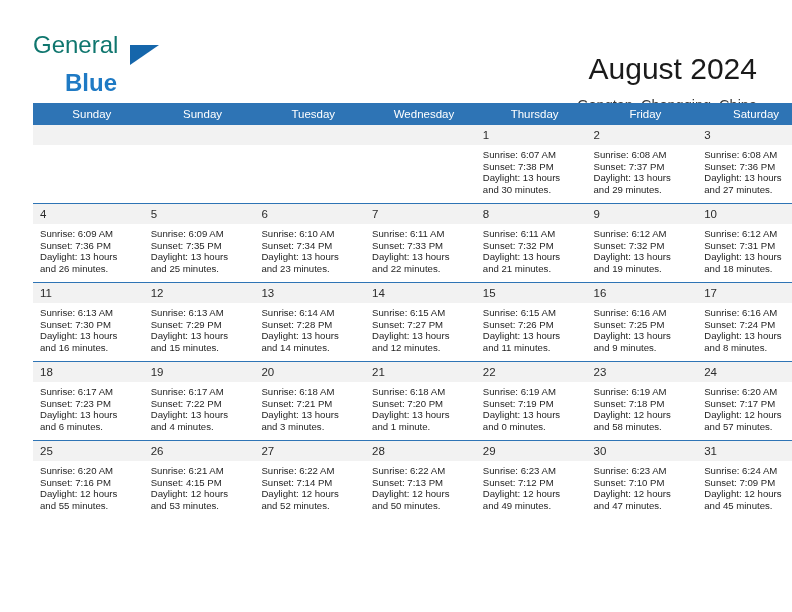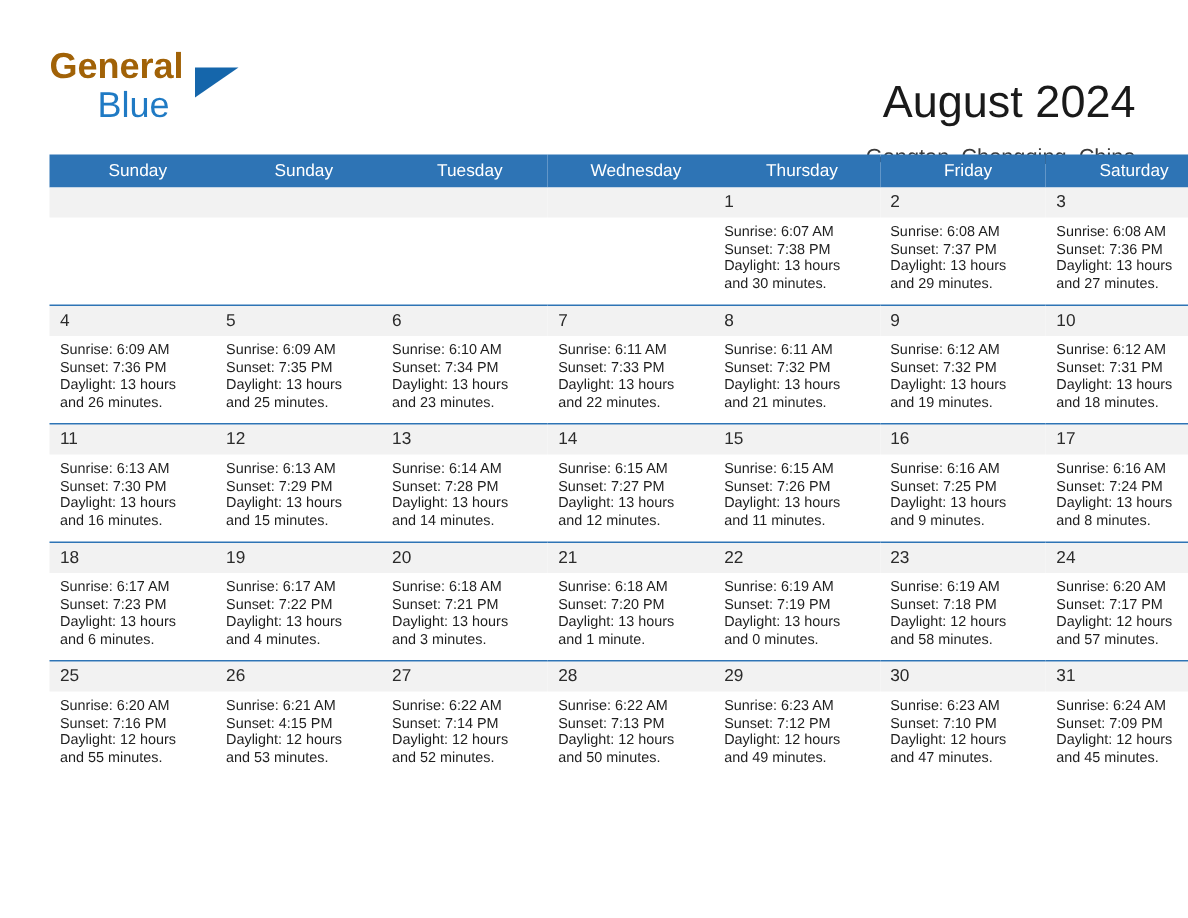--- a/index.html
+++ b/index.html
@@ -31,33 +31,33 @@
   }
   .brand {
     position: absolute;
     left: 0;
     top: 4px;
     width: 200px;
     height: 56px;
   }
   .brand-general {
     font-size: 24px;
-    color: #a16207;
+    color: #0f766e;
     line-height: 26px;
     letter-spacing: 0px;
     display: inline-block;
-    font-weight: bold;
   }
   .brand-blue {
     font-size: 24px;
     color: #1f7ac4;
     line-height: 24px;
     display: block;
     margin-left: 32px;
-    margin-top: 1px;
+    margin-top: 13px;
+    font-weight: bold;
   }
   .brand-tri {
     position: absolute;
     left: 97px;
     top: 13px;
     width: 0;
     height: 0;
     border-left: 29px solid #1566ab;
     border-bottom: 20px solid transparent;
   }

